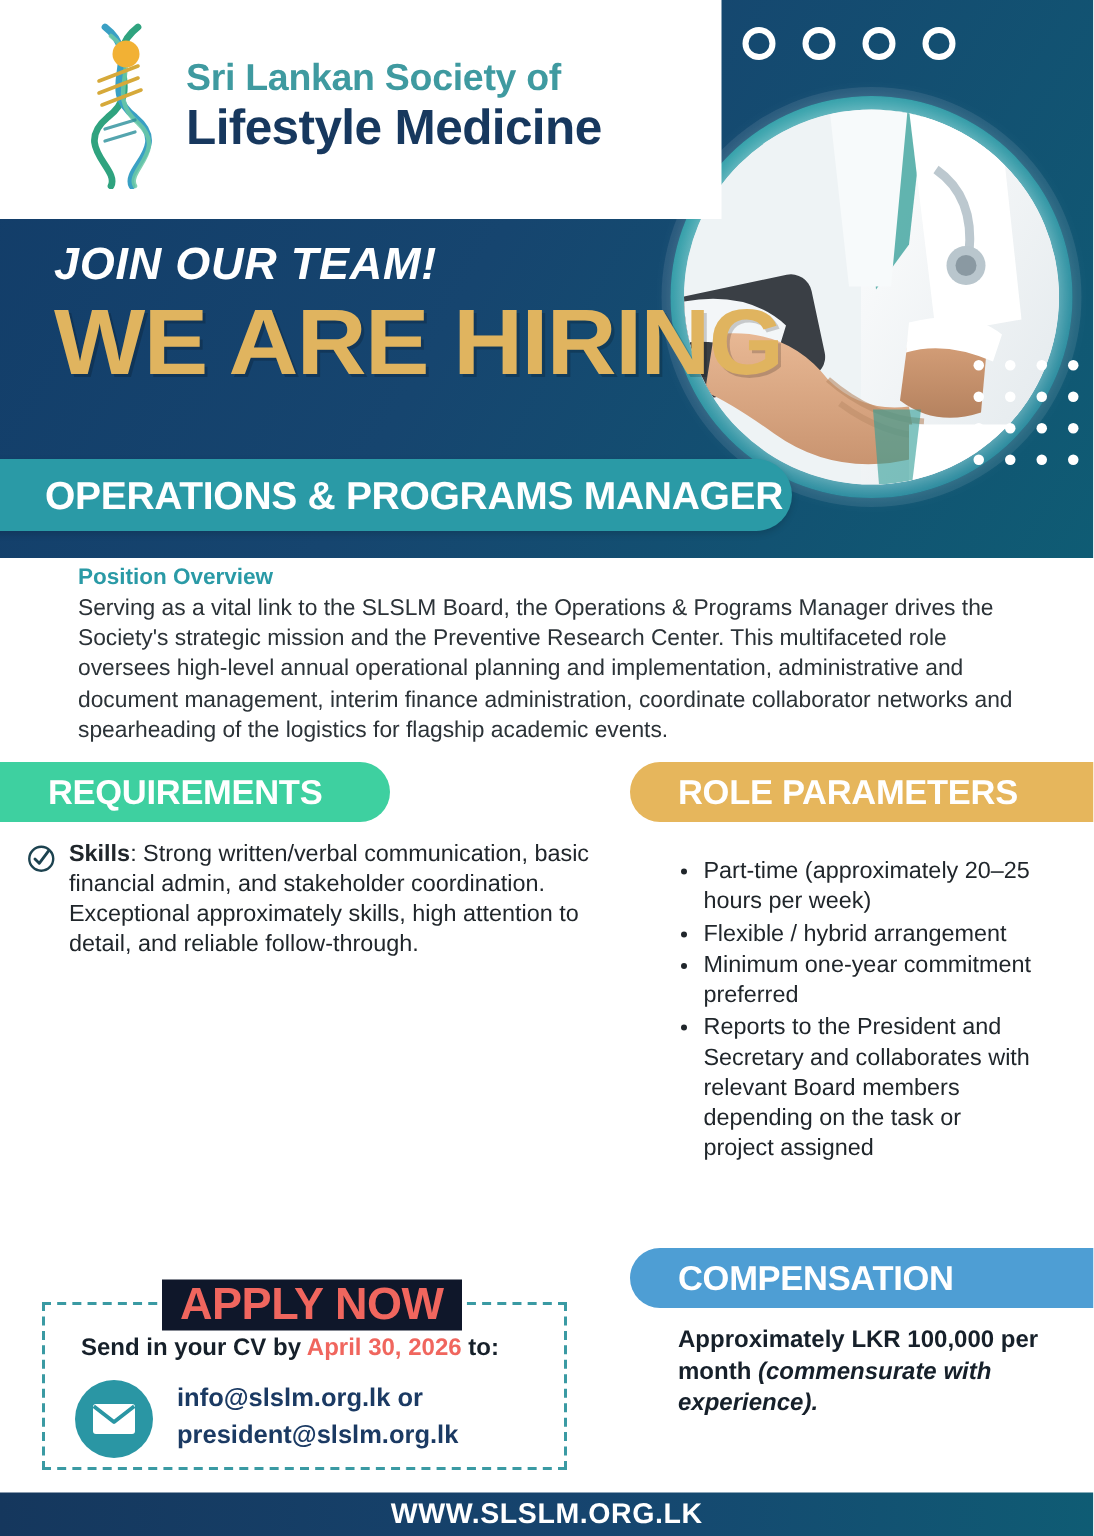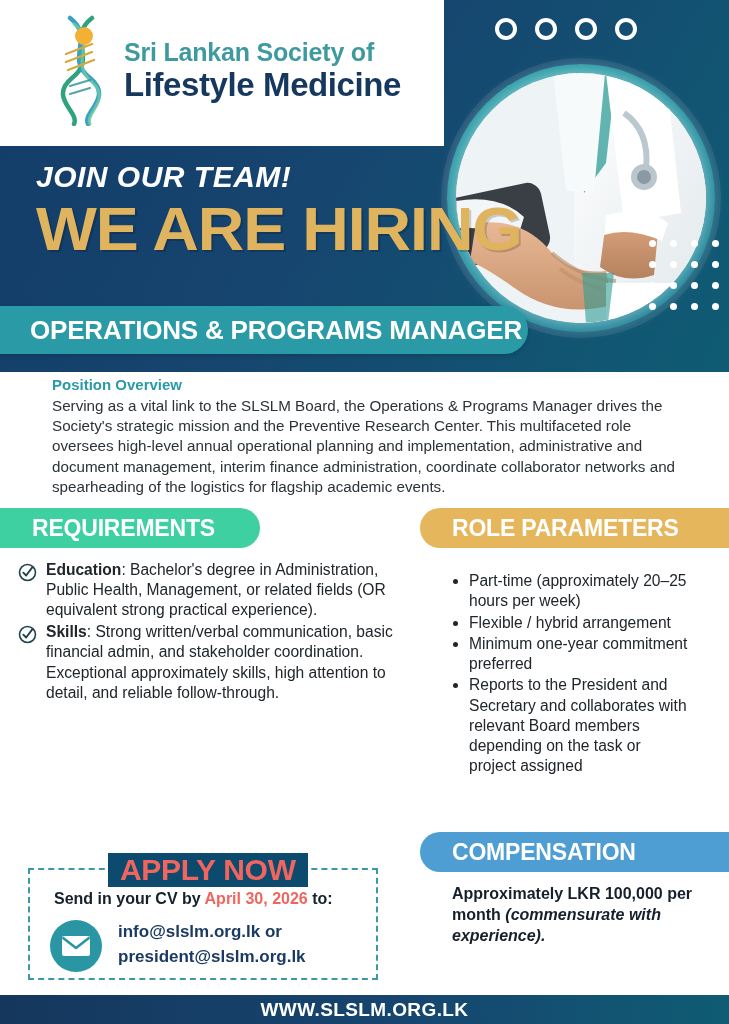--- a/index.html
+++ b/index.html
@@ -6,21 +6,21 @@
   body{
     width:729px;height:1024px;
     background:#ffffff;
     font-family:"Liberation Sans", sans-serif;
     overflow:hidden;
     position:relative;
   }
   .poster{position:relative;width:729px;height:1024px;overflow:hidden;background:#fff;}
 
   
-  .logobar{position:absolute;left:0;top:0;width:444px;height:146px;background:#fff;z-index:6;}
+  .logobar{position:absolute;left:0;top:0;width:444px;height:146px;background:#fff;z-index:6;padding-left:37px;}
   .logo-wrap{position:absolute;left:52px;top:14px;display:flex;align-items:center;gap:10px;}
   .logo-mark{width:62px;height:112px;flex:none;}
   .logo-text{display:flex;flex-direction:column;line-height:1;}
   .logo-line1{font-size:25px;font-weight:700;color:#3f9aa0;letter-spacing:-.2px;}
   .logo-line2{font-size:33px;font-weight:700;color:#17385e;letter-spacing:-.4px;margin-top:3px;}
 
   
   .hero{position:absolute;left:0;top:0;width:729px;height:372px;
         background:linear-gradient(120deg,#123c68 0%,#16456f 45%,#0f5c74 100%);z-index:1;}
   .hero-photo-ring{
@@ -86,21 +86,21 @@
   .role-list li{margin-bottom:1px;}
 
   .comp-body{position:absolute;left:452px;top:884px;width:262px;z-index:7;
              color:#16202a;font-size:16px;line-height:1.3;}
   .comp-body b{font-weight:700;}
   .comp-body i{font-style:italic;font-weight:700;}
 
   
   .apply-box{position:absolute;left:28px;top:868px;width:350px;height:112px;z-index:7;
              border:2px dashed #3a9aa3;box-sizing:border-box;}
-  .apply-title{position:absolute;left:108px;top:853px;z-index:9;background:#0c4a6e;padding:0 12px;
+  .apply-title{position:absolute;left:108px;top:853px;z-index:9;background:#0f172a;padding:0 12px;
                color:#f0665e;font-size:30px;font-weight:700;letter-spacing:-.3px;}
   .apply-line{position:absolute;left:54px;top:890px;z-index:9;font-size:16px;font-weight:700;color:#16202a;}
   .apply-line .date{color:#f0665e;}
   .mail-ico{position:absolute;left:50px;top:920px;width:52px;height:52px;border-radius:50%;
             background:#2a96a4;z-index:9;display:flex;align-items:center;justify-content:center;}
   .emails{position:absolute;left:118px;top:920px;z-index:9;color:#1b3a63;font-size:17px;
           font-weight:700;line-height:1.45;}
 
   
   .footer{position:absolute;left:0;bottom:0;width:729px;height:29px;z-index:8;
@@ -231,27 +231,20 @@
   <div class="pill pill-comp comp-pill">
     <span>COMPENSATION</span>
   </div>
 
   <div class="col-left">
     <div class="req-item">
       <svg class="req-ico" viewBox="0 0 20 20" xmlns="http://www.w3.org/2000/svg">
         <circle cx="10" cy="10" r="8.4" fill="none" stroke="#1d4350" stroke-width="1.7"></circle>
         <path d="M5.6 10.2 L8.6 13.2 L15 4.6" fill="none" stroke="#1d4350" stroke-width="2" stroke-linecap="round" stroke-linejoin="round"></path>
       </svg>
-      <div class="req-txt"><b>Education</b><span>: Bachelor's degree in Administration, Public Health, Management, or related fields (OR equivalent strong practical experience).</span></div>
-    </div>
-    <div class="req-item">
-      <svg class="req-ico" viewBox="0 0 20 20" xmlns="http://www.w3.org/2000/svg">
-        <circle cx="10" cy="10" r="8.4" fill="none" stroke="#1d4350" stroke-width="1.7"></circle>
-        <path d="M5.6 10.2 L8.6 13.2 L15 4.6" fill="none" stroke="#1d4350" stroke-width="2" stroke-linecap="round" stroke-linejoin="round"></path>
-      </svg>
       <div class="req-txt"><b>Skills</b><span>: Strong written/verbal communication, basic financial admin, and stakeholder coordination. Exceptional approximately skills, high attention to detail, and reliable follow-through.</span></div>
     </div>
   </div>
 
   <div class="col-right">
     <ul class="role-list">
       <li>Part-time (approximately 20–25 hours per week)</li>
       <li>Flexible / hybrid arrangement</li>
       <li>Minimum one-year commitment preferred</li>
       <li>Reports to the President and Secretary and collaborates with relevant Board members depending on the task or project assigned</li>

